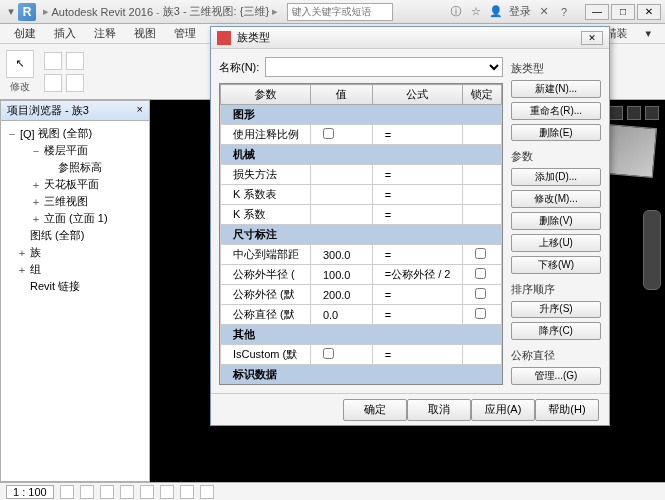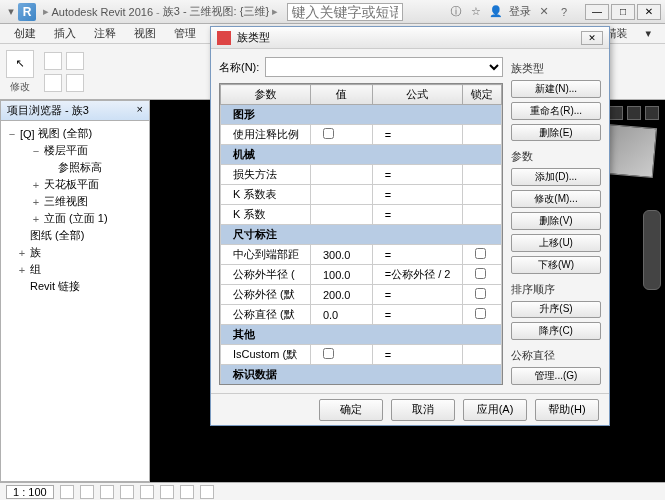--- a/index.html
+++ b/index.html
@@ -3,21 +3,21 @@
 <meta charset="utf-8">
 <style>
 * { box-sizing: border-box; margin: 0; padding: 0; font-family: "Microsoft YaHei", "SimSun", Arial, sans-serif; font-size: 11px; }
 body { width: 665px; height: 500px; background: #e8e8e8; overflow: hidden; position: relative; }
 
 
 .titlebar { height: 24px; background: linear-gradient(#f5f5f5,#e2e2e2); display: flex; align-items: center; padding: 0 4px; border-bottom: 1px solid #b0b0b0; }
 .titlebar .logo { width: 18px; height: 18px; background: linear-gradient(135deg,#6fa8dc,#3d85c6); border-radius: 2px; margin-right: 4px; display:flex;align-items:center;justify-content:center;color:#fff;font-weight:bold;font-size:12px;}
 .titlebar .sep { color:#888; margin:0 3px;}
 .titlebar .txt { color:#555; }
-.titlebar .searchbox { margin-left: 6px; height:18px; width:116px; border:1px solid #aaa; background:#fff; padding:0 4px; color:#999; font-size:14px;}
+.titlebar .searchbox { margin-left: 6px; height:18px; width:106px; border:1px solid #aaa; background:#fff; padding:0 4px; color:#999; font-size:10px;}
 .titlebar .right { margin-left:auto; display:flex; gap:6px; align-items:center;}
 .titlebar .icon { width:14px; height:14px; color:#666; display:inline-flex;align-items:center;justify-content:center;}
 .winbtns { display:flex; gap:2px; margin-left:8px;}
 .winbtn { width:24px; height:16px; border:1px solid #aaa; background:#f0f0f0; display:flex;align-items:center;justify-content:center; font-size:10px;}
 
 
 .menubar { height:20px; background:#f4f4f4; display:flex; gap:2px; padding:0 6px; align-items:center; border-bottom:1px solid #ccc;}
 .menubar span { padding:2px 8px; color:#333;}
 
 
@@ -61,21 +61,21 @@
 .dialog .namerow { display:flex; align-items:center; gap:6px; margin-bottom:6px;}
 .dialog .namerow select { flex:1; height:20px; border:1px solid #aaa; background:#fff;}
 .dialog .tablewrap { flex:1; border:1px solid #888; overflow-y:auto; overflow-x:hidden; background:#fff;}
 .dialog table { width:100%; border-collapse:collapse; table-layout:fixed;}
 .dialog th { background:linear-gradient(#f8f8f8,#e4e4e4); border:1px solid #aaa; padding:2px 4px; font-weight:normal;}
 .dialog td { border:1px solid #ccc; padding:2px 12px; height:18px; overflow:hidden; white-space:nowrap;}
 .dialog tr.section td { background:#b8cce4; font-weight:bold;}
 .dialog .dright { width:90px; display:flex; flex-direction:column; gap:4px;}
 .dialog .grouplbl { font-size:11px; color:#333; margin-top:4px;}
 .dialog .dbtn { height:20px; border:1px solid #999; background:linear-gradient(#fdfdfd,#e6e6e6); border-radius:2px; font-size:10px; padding:0 4px;}
-.dialog .dfooter { height:32px; border-top:1px solid #ccc; display:flex; align-items:center; justify-content:flex-end; gap:8px; padding:0 10px;}
+.dialog .dfooter { height:32px; border-top:1px solid #ccc; display:flex; align-items:center; justify-content:flex-end; gap:0; padding:0 10px;}
 .dialog .dfooter button { width:64px; height:22px; border:1px solid #999; background:linear-gradient(#fdfdfd,#e6e6e6); border-radius:2px;}
 input[type=checkbox]{width:11px;height:11px;}
 </style>
 </head>
 <body>
 
 <div class="titlebar">
   <span class="icon">▾</span>
   <div class="logo">R</div>
   <span class="sep">▸</span>

